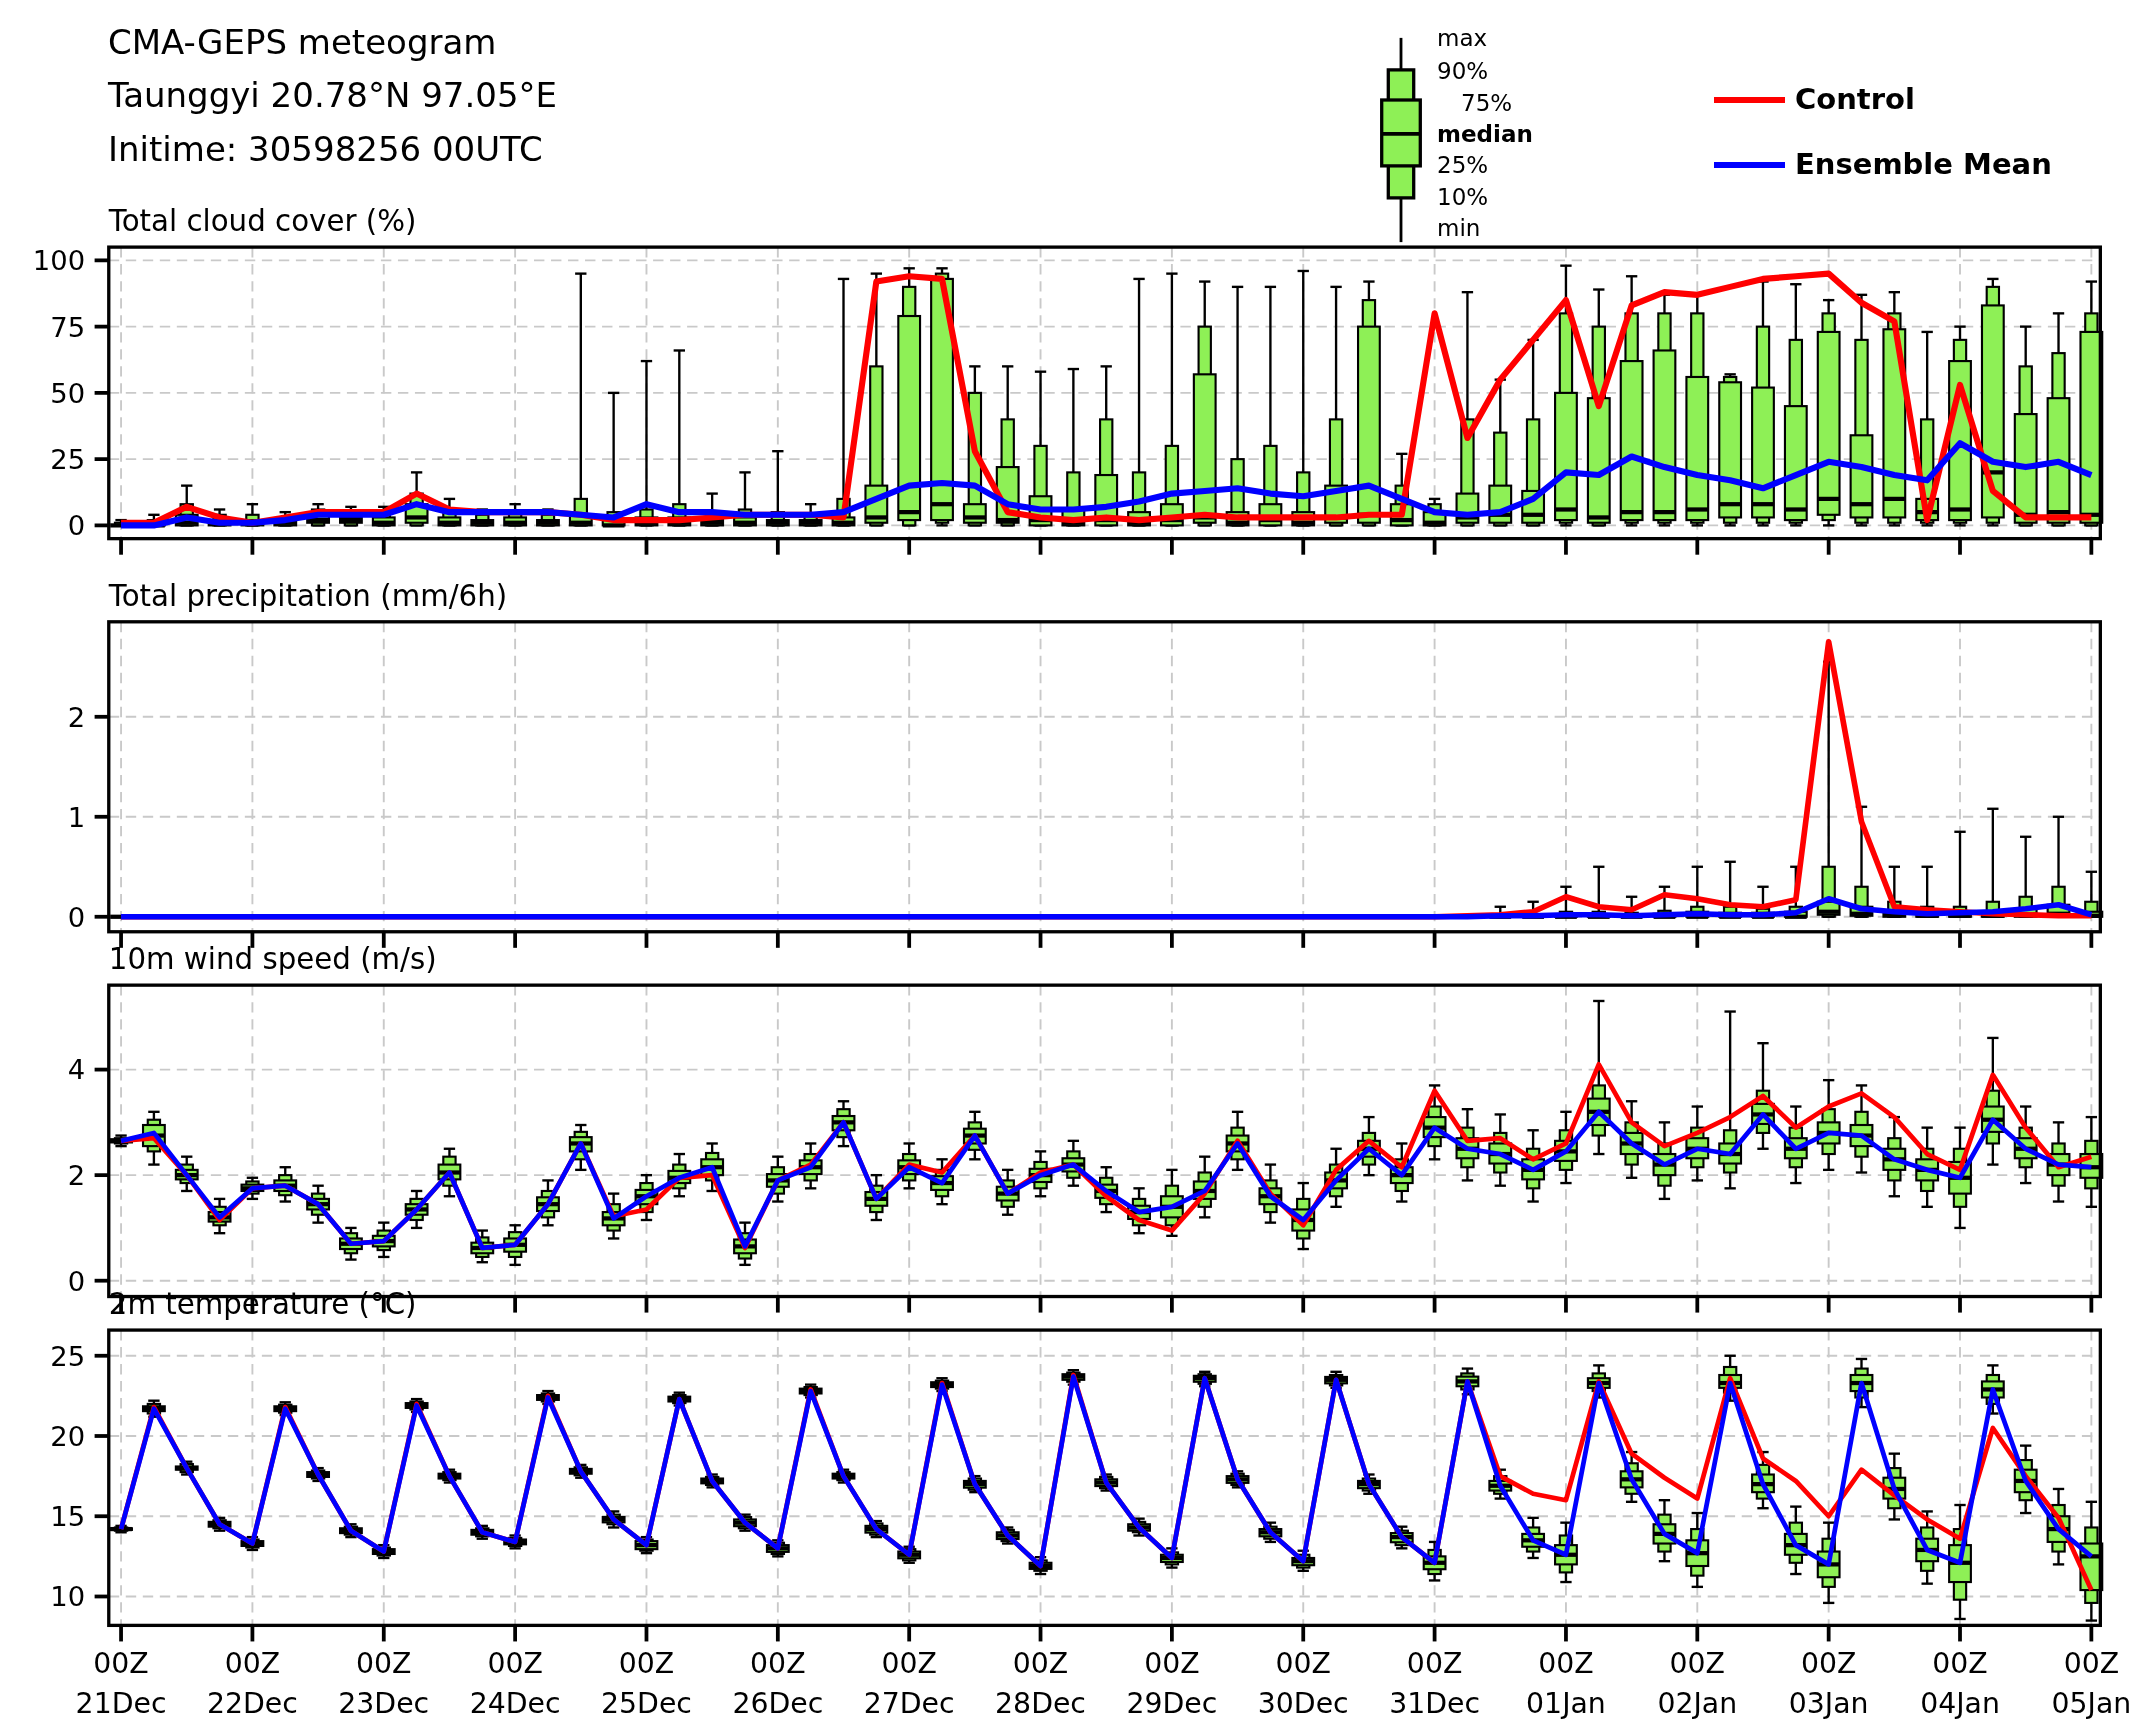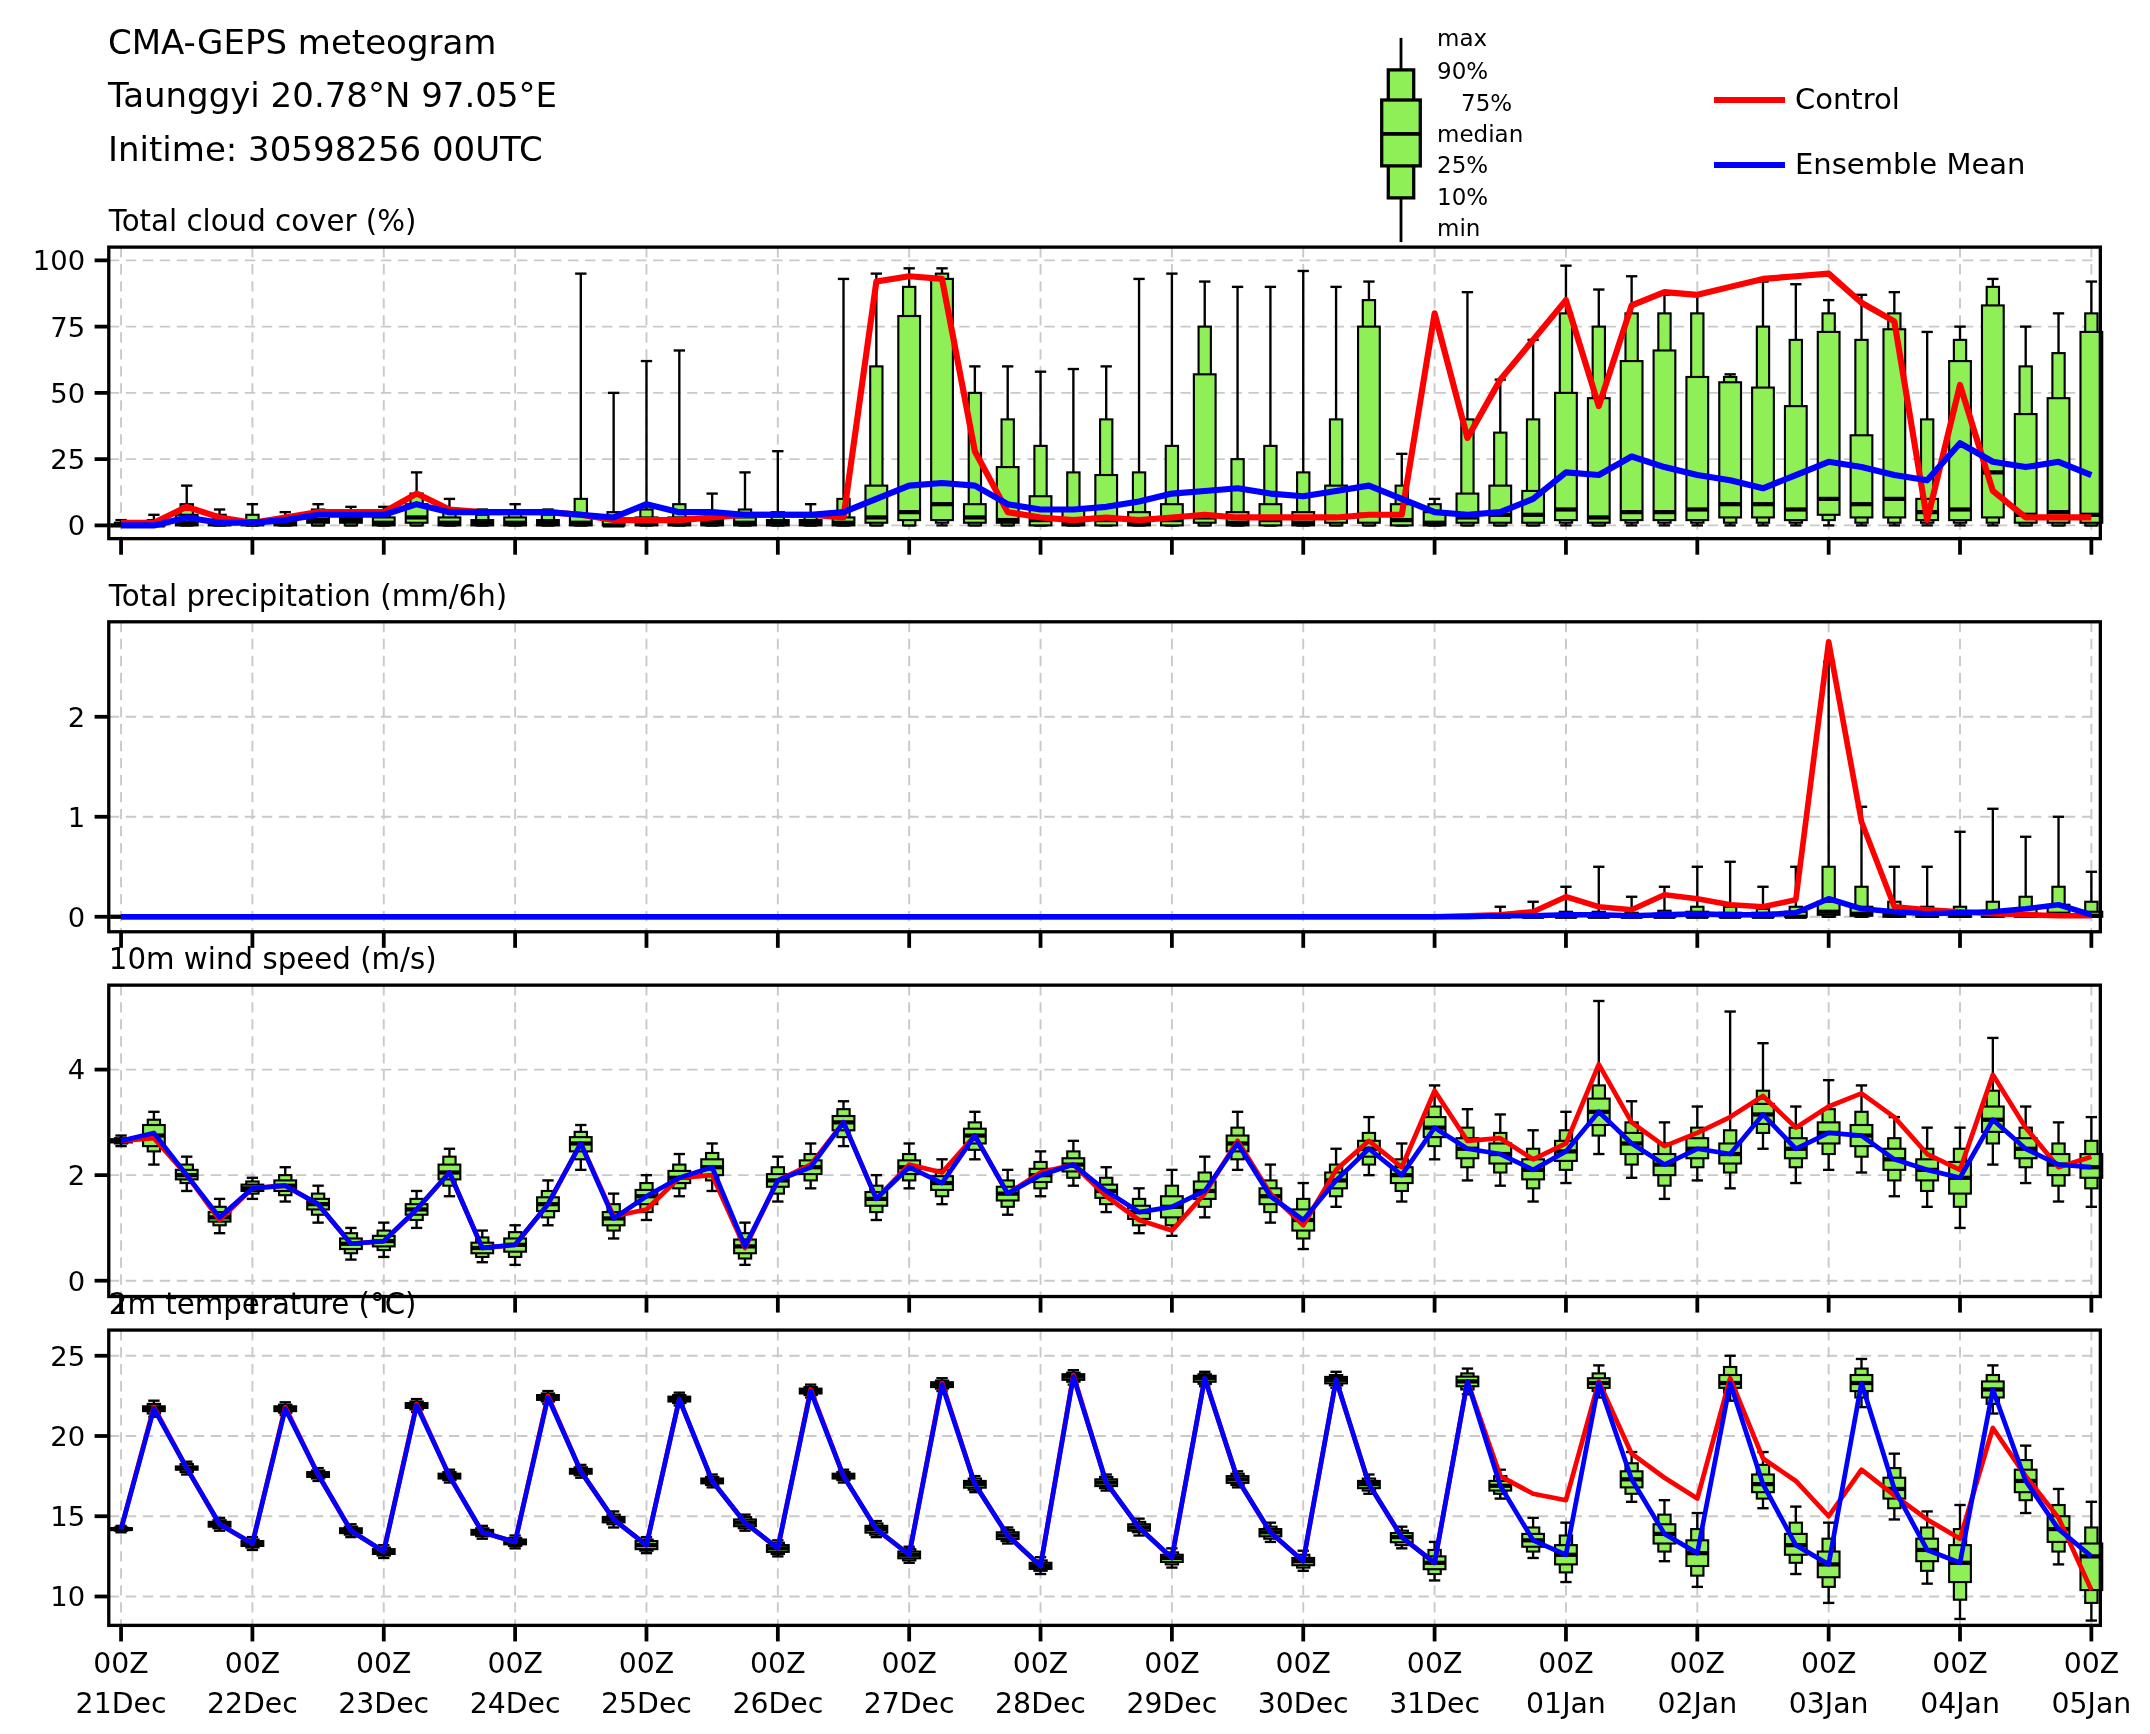--- a/index.html
+++ b/index.html
@@ -3,21 +3,21 @@
 <meta charset="utf-8">
 <style>
   html,body{margin:0;padding:0;background:#ffffff;}
   .page{position:relative;width:2151px;height:1735px;background:#ffffff;
         font-family:"DejaVu Sans",sans-serif;color:#000;overflow:hidden;padding-left:40px;}
   .hdr-line{position:absolute;left:108px;font-size:34px;line-height:1;white-space:nowrap;}
   #title1{top:24.6px;}
   #title2{top:78px;}
   #title3{top:132px;}
   .lg-label{position:absolute;left:1437px;font-size:23px;line-height:1;white-space:nowrap;}
-  .series-label{position:absolute;left:1795px;font-size:29px;line-height:1;white-space:nowrap;}
+  .series-label{position:absolute;left:1795px;font-size:29px;line-height:1;white-space:nowrap;font-weight:bold;}
   .series-line{position:absolute;left:1714px;width:71px;height:5.7px;}
   #chart{position:absolute;left:0;top:0;}
   svg text{font-family:"DejaVu Sans",sans-serif;}
 </style>
 </head>
 <body>
 
 <div class="page">
 
   <div class="hdr-line" id="title1">CMA-GEPS meteogram</div>
@@ -26,21 +26,21 @@
 
   <svg width="80" height="222" style="position:absolute;left:1361px;top:29px;" viewBox="0 0 170 470">
     <line x1="85" y1="18" x2="85" y2="452" stroke="#000" stroke-width="6"></line>
     <rect x="58" y="86" width="54" height="272" fill="#8ef056" stroke="#000" stroke-width="7"></rect>
     <rect x="44" y="150" width="82" height="140" fill="#8ef056" stroke="#000" stroke-width="7"></rect>
     <line x1="44" y1="222" x2="126" y2="222" stroke="#000" stroke-width="8"></line>
   </svg>
   <div class="lg-label" style="top:27px;">max</div>
   <div class="lg-label" style="top:60px;">90%</div>
   <div class="lg-label" style="top:92px;margin-left:24px;">75%</div>
-  <div class="lg-label" style="top:123px;">median</div>
+  <div class="lg-label" style="top:123px;font-weight:bold;">median</div>
   <div class="lg-label" style="top:154px;">25%</div>
   <div class="lg-label" style="top:186px;">10%</div>
   <div class="lg-label" style="top:217px;">min</div>
 
   <div class="series-line" style="top:97px;background:#ff0000;"></div>
   <div class="series-label" style="top:85px;">Control</div>
   <div class="series-line" style="top:162px;background:#0000ff;"></div>
   <div class="series-label" style="top:150px;">Ensemble Mean</div>
 
   <svg id="chart" width="2151" height="1735" viewBox="0 0 4552 3672">

